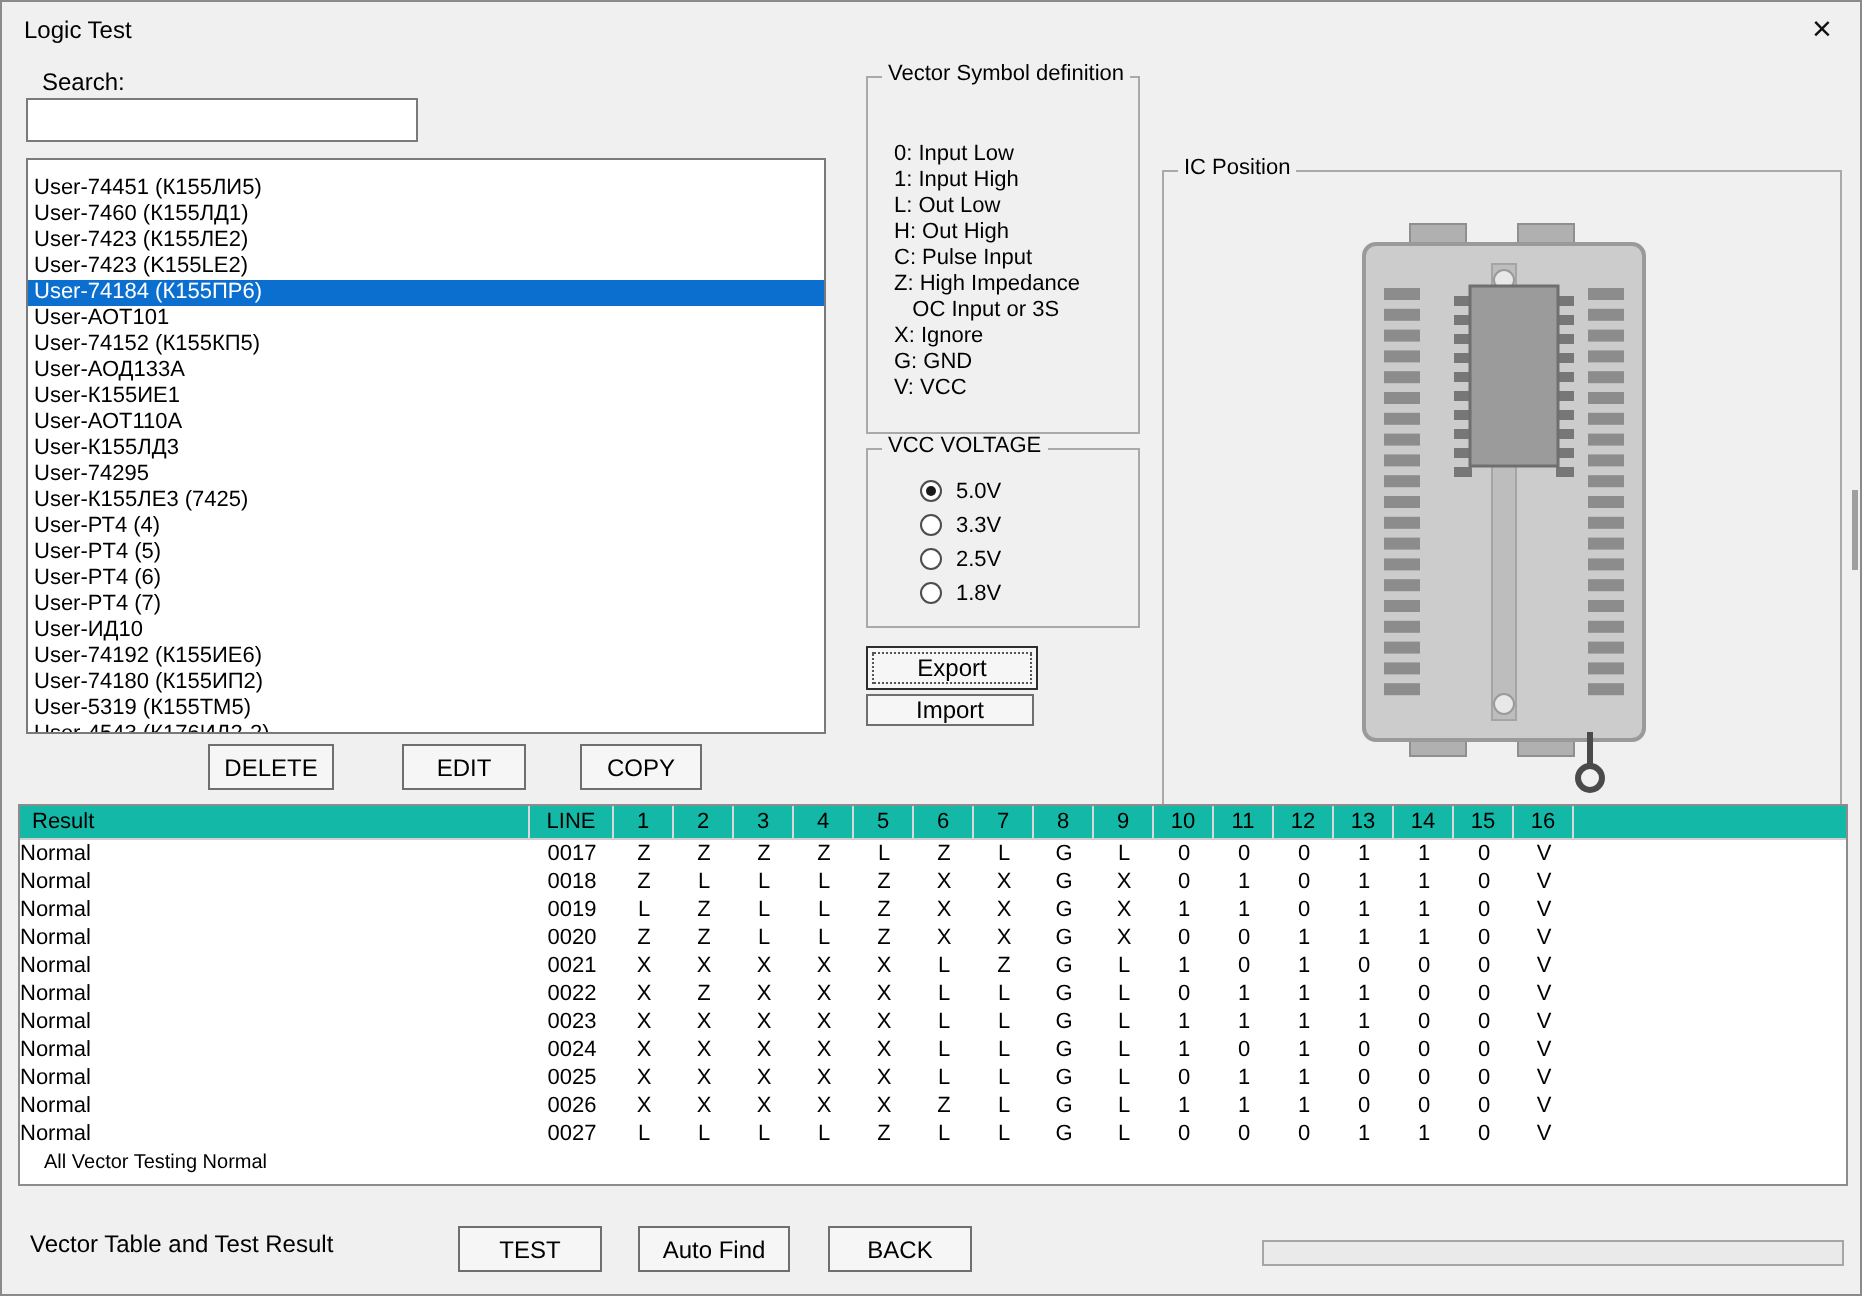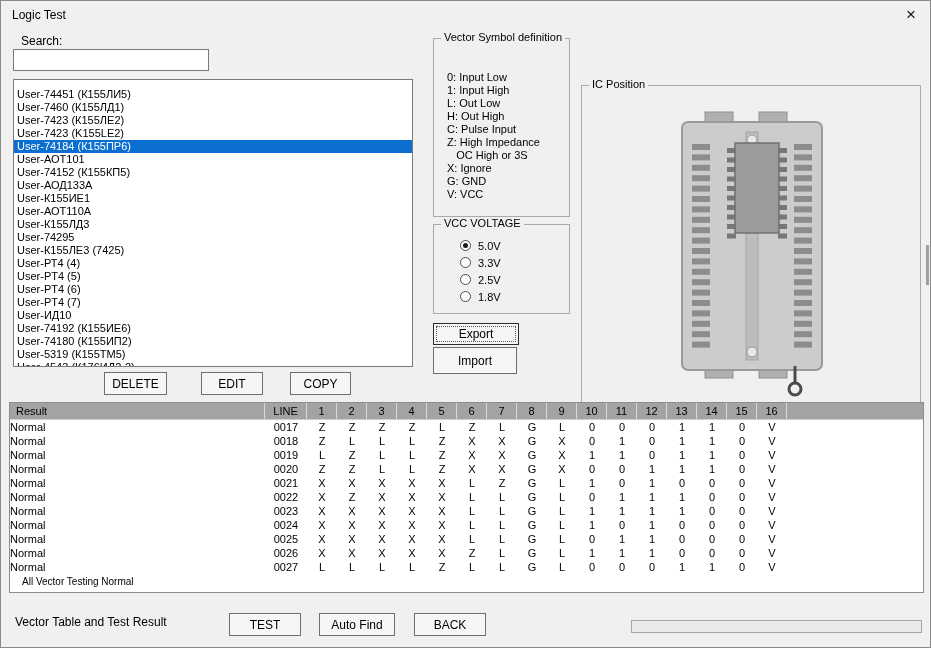--- a/index.html
+++ b/index.html
@@ -66,36 +66,36 @@
   }
   .radio.checked::after {
     content:""; position:absolute; left:2px; top:2px; width:5px; height:5px;
     border-radius:50%; background:#1a1a1a;
   }
   .radio-label { font-size:11px; }
   .btn-export {
     left:432px; top:322px; width:86px; height:22px;
     border:1px solid #2d2d2d; outline:1px dotted #555; outline-offset:-4px;
   }
-  .btn-import { left:432px; top:346px; width:84px; height:27px; }
+  .btn-import { left:432px; top:346px; width:84px; height:16px; }
   
   .zif-wrap { position:absolute; left:80px; top:24px; width:180px; height:290px; }
   .zif-label {
     position:absolute; left:0; top:314px; width:100%; text-align:center;
     font-size:12px; font-weight:bold;
   }
   
   .table {
     position:absolute; left:8px; top:401px; width:915px; height:191px;
     background:#fff; border:1px solid #8c8c8c; overflow:hidden;
   }
   .thead { display:flex; height:17px; background:#f3f3f3; border-bottom:1px solid #cfcfcf; }
   .hcell {
     height:100%; display:flex; align-items:center; justify-content:center;
-    border-right:1px solid #d8d8d8; font-size:11px; background:#a3a3a3; flex:none;
+    border-right:1px solid #d8d8d8; font-size:11px; background:#14b8a6; flex:none;
   }
   .w-result { width:255px; }
   .w-line   { width:42px; }
   .w-pin    { width:30px; }
   .hcell.w-result { justify-content:flex-start; padding-left:6px; }
   .hcell.col-fill { flex:1; border-right:none; }
   .tbody { font-size:11px; }
   .trow { display:flex; height:14px; align-items:center; }
   .bcell { display:flex; align-items:center; justify-content:center; height:100%; flex:none; }
   .bcell.w-result { justify-content:flex-start; }
@@ -156,21 +156,21 @@
 
   <div class="groupbox gb-symbols">
     <div class="group-label">Vector Symbol definition</div>
     <div class="sym-lines">
         <div class="sym-line">0: Input Low</div>
         <div class="sym-line">1: Input High</div>
         <div class="sym-line">L: Out Low</div>
         <div class="sym-line">H: Out High</div>
         <div class="sym-line">C: Pulse Input</div>
         <div class="sym-line">Z: High Impedance</div>
-        <div class="sym-line">   OC High or 3S</div>
+        <div class="sym-line">   OC Input or 3S</div>
         <div class="sym-line">X: Ignore</div>
         <div class="sym-line">G: GND</div>
         <div class="sym-line">V: VCC</div>
       </div>
   </div>
 
   <div class="groupbox gb-vcc">
     <div class="group-label">VCC VOLTAGE</div>
     <div class="vcc-options">
         <div class="radio-row">

